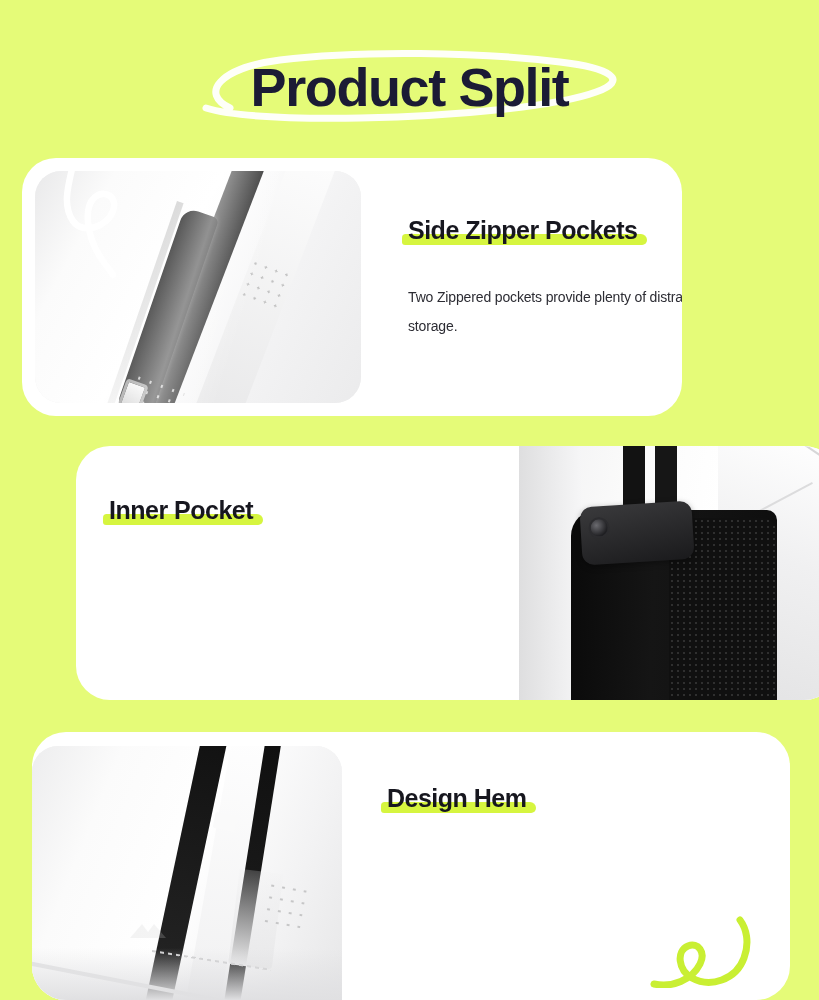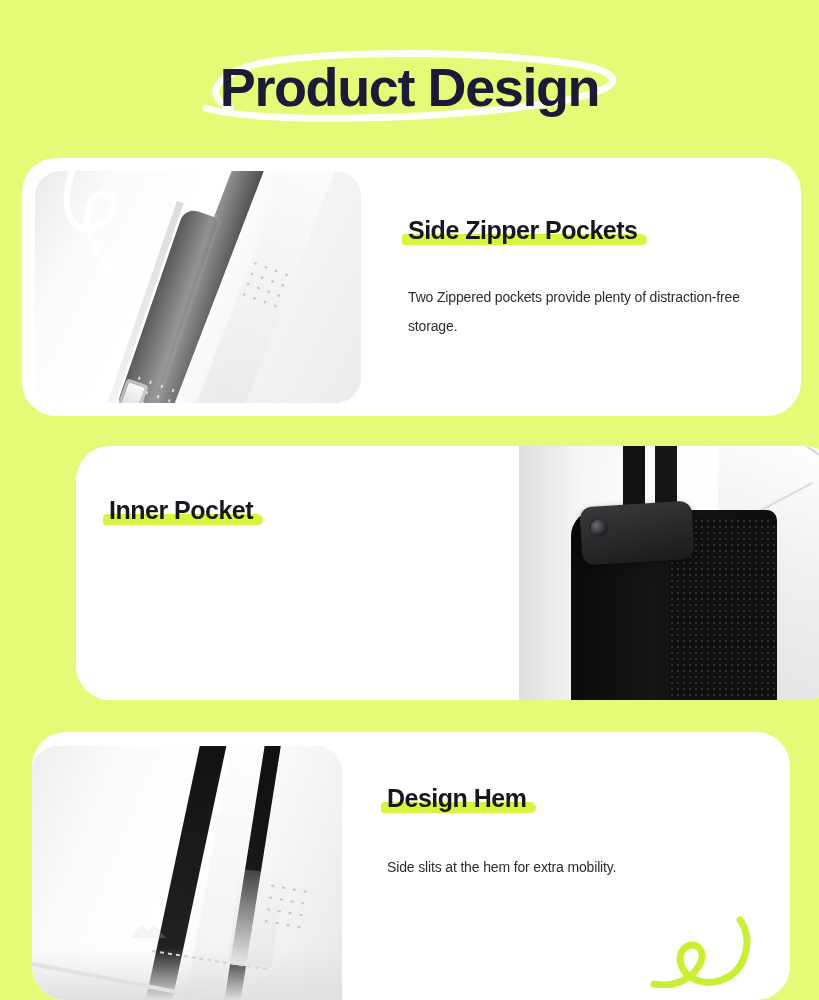--- a/index.html
+++ b/index.html
@@ -84,21 +84,21 @@
   .feature-desc {
     font-size: 14px;
     line-height: 29px;
     color: #2c2c33;
     font-weight: 400;
     margin: 0;
     letter-spacing: -0.15px;
   }
 
   
-  #card-1 { left: 22px;  top: 158px; width: 743px; height: 258px; padding-left: 36px; }
+  #card-1 { left: 22px;  top: 158px; width: 660px; height: 258px; }
   #card-1 .card-photo { left: 13px; top: 13px; width: 326px; height: 232px; border-radius: 26px; }
   #card-1 .card-text  { left: 386px; top: 58px; width: 370px; }
   #card-1 .feature-desc { margin-top: 38px; }
 
   
   #card-2 { left: 28px;  top: 446px; width: 762px; height: 254px; margin-left: 48px; }
   #card-2 .card-photo { left: 443px; top: 0px; width: 319px; height: 254px; border-radius: 0 34px 34px 0; }
   #card-2 .card-text  { left: 33px; top: 50px; width: 390px; }
   #card-2 .feature-desc { margin-top: 38px; }
 
@@ -290,21 +290,21 @@
     width: 120px; height: 78px; z-index: 8; pointer-events: none;
   }
 </style>
 </head>
 <body>
 
 <div class="title-wrap">
   <svg class="title-scribble" viewBox="0 0 500 84">
     <path d="M70 62 C 40 48, 58 22, 120 14 C 200 4, 320 6, 400 16 C 450 22, 470 34, 436 46 C 398 60, 300 70, 200 72 C 130 73, 72 70, 46 62" fill="none" stroke="#ffffff" stroke-width="7" stroke-linecap="round" opacity="0.95"></path>
   </svg>
-  <h1 class="page-title">Product Design</h1>
+  <h1 class="page-title">Product Split</h1>
 </div>
 
 <div class="card" id="card-1">
   <div class="card-photo">
     <div class="photo-inner">
       <div class="p1-bg"></div>
       <div class="p1-stripe-a"></div>
       <div class="p1-stripe-b"></div>
       <div class="p1-stripe-c"></div>
       <div class="p1-zip-open"></div>
@@ -359,18 +359,17 @@
       <div class="p3-hem"></div>
       <div class="p3-hem-stitch"></div>
       <svg class="p3-logo" viewBox="0 0 40 22">
         <path d="M2 18 L14 4 L20 12 L26 4 L38 18 Z" fill="#cfcfd0"></path>
       </svg>
       <div class="p3-shadow"></div>
     </div>
   </div>
   <div class="card-text">
     <h2 class="feature-title"><span class="hl"></span><span>Design Hem</span></h2>
-    <p class="feature-desc">Side slits at the hem for extra mobility.</p>
   </div>
   <svg class="doodle-lime" viewBox="0 0 120 78">
     <path d="M6 74 C 24 78, 44 70, 52 54 C 58 42, 50 32, 40 36 C 28 41, 30 60, 44 68 C 62 78, 88 70, 96 48 C 102 32, 98 18, 92 10" fill="none" stroke="#c9ef33" stroke-width="7" stroke-linecap="round" stroke-linejoin="round"></path>
   </svg>
 </div>
 
 </body></html>

